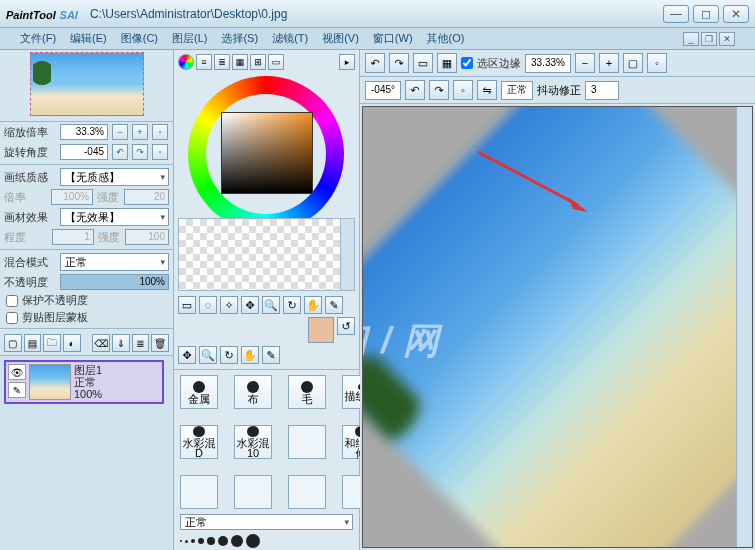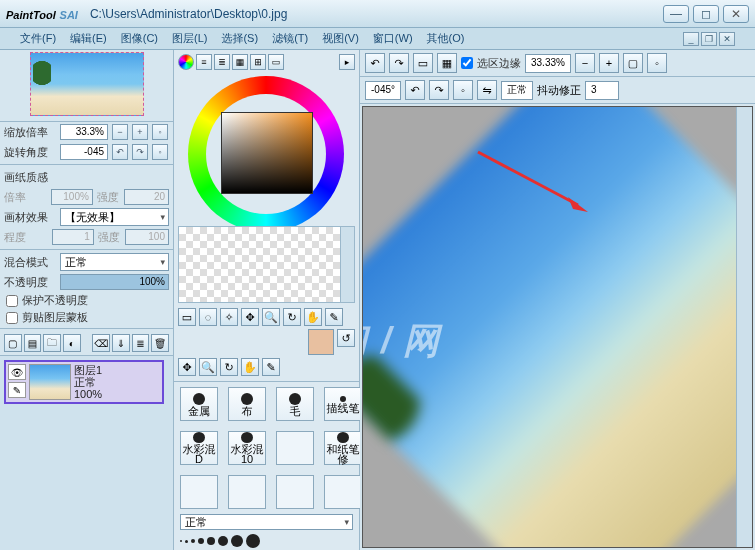--- a/index.html
+++ b/index.html
@@ -46,21 +46,21 @@
 .color-icons .ci.ring { background: conic-gradient(red,yellow,lime,cyan,blue,magenta,red); border-radius: 50%; }
 .wheel-area { position: relative; height: 168px; }
 .wheel { position: absolute; left: 14px; top: 2px; width: 156px; height: 156px; border-radius: 50%; background: conic-gradient(red,magenta,blue,cyan,lime,yellow,red); }
 .wheel::after { content: ""; position: absolute; left: 18px; top: 18px; width: 120px; height: 120px; border-radius: 50%; background: #dce9f1; }
 .svbox { position: absolute; left: 47px; top: 38px; width: 92px; height: 82px; background: linear-gradient(to bottom, transparent, #000), linear-gradient(to right, #fff, #f59020); border: 1px solid #333; }
 .swatch-area { height: 86px; background: repeating-conic-gradient(#ddd 0 25%, #fff 0 50%) 0 0/14px 14px; margin: 2px 4px; border: 1px solid #9bb8cb; position: relative; }
 .vscroll { position: absolute; right: 0; top: 0; width: 14px; height: 100%; background: #cde0eb; border-left: 1px solid #9bb8cb; }
 .tool-row { display: flex; gap: 3px; padding: 3px 4px; flex-wrap: wrap; }
 .tool-row .tl { width: 18px; height: 18px; background: linear-gradient(#f5fbff,#d0e4f0); border: 1px solid #7b9cb3; display: flex; align-items: center; justify-content: center; font-size: 11px; }
 .tool-row .sw { width: 26px; height: 26px; background: #e8c0a0; border: 1px solid #7b9cb3; margin-left: auto; }
-.brush-grid { display: grid; grid-template-columns: repeat(4, 38px); gap: 10px; padding: 3px 6px; }
+.brush-grid { display: grid; grid-template-columns: repeat(4, 38px); gap: 16px; padding: 3px 6px; }
 .brush-cell { height: 34px; background: linear-gradient(#fafdff,#e4eff6); border: 1px solid #8ba9bd; display: flex; flex-direction: column; align-items: center; justify-content: center; font-size: 9px; line-height: 10px; text-align: center; }
 .brush-cell.empty { background: #eef5fa; }
 .brush-dot { width: 12px; height: 12px; background: #222; border-radius: 50%; margin-bottom: 1px; }
 .param-row { display: flex; align-items: center; padding: 2px 6px; gap: 4px; font-size: 10px; }
 .param-row .seltxt { flex: 1; height: 16px; line-height: 14px; }
 .dots { display: flex; gap: 3px; padding: 2px 6px; align-items: center; }
 .dots .d { background: #222; border-radius: 50%; }
 .canvas-col { flex: 1; background: #d6e6ef; display: flex; flex-direction: column; }
 .canvas-toolbar { display: flex; align-items: center; gap: 4px; padding: 3px 5px; border-bottom: 1px solid #9bb8cb; flex-wrap: wrap; }
 .ctb-btn { width: 20px; height: 20px; background: linear-gradient(#f5fbff,#d0e4f0); border: 1px solid #7b9cb3; display: flex; align-items: center; justify-content: center; font-size: 11px; }
@@ -123,20 +123,21 @@
     <div class="row">
       <span class="lbl">旋转角度</span>
       <span class="valbox">-045</span>
       <div class="sqbtn">↶</div>
       <div class="sqbtn">↷</div>
       <div class="sqbtn">◦</div>
     </div>
     <div class="section-line"></div>
     <div class="row">
       <span class="lbl">画纸质感</span>
+      <div class="seltxt">【无质感】</div>
     </div>
     <div class="row">
       <span class="lbl disabled">倍率</span>
       <span class="valbox disabled">100%</span>
       <span class="lbl disabled" style="width:28px">强度</span>
       <span class="valbox disabled" style="width:52px">20</span>
     </div>
     <div class="row">
       <span class="lbl">画材效果</span>
       <div class="seltxt">【无效果】</div>

